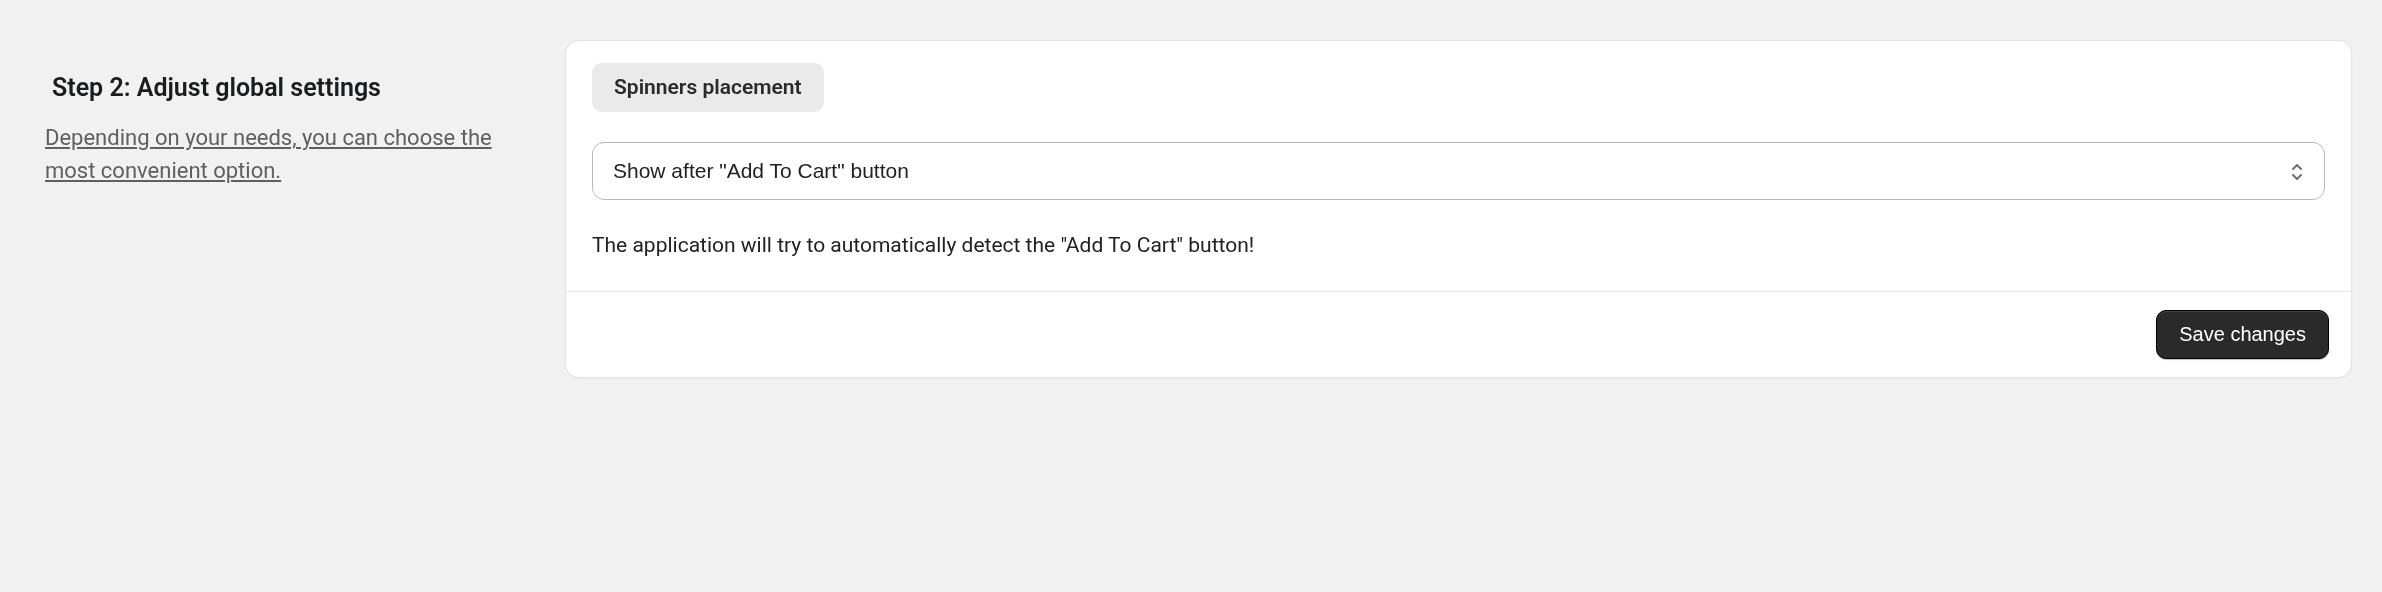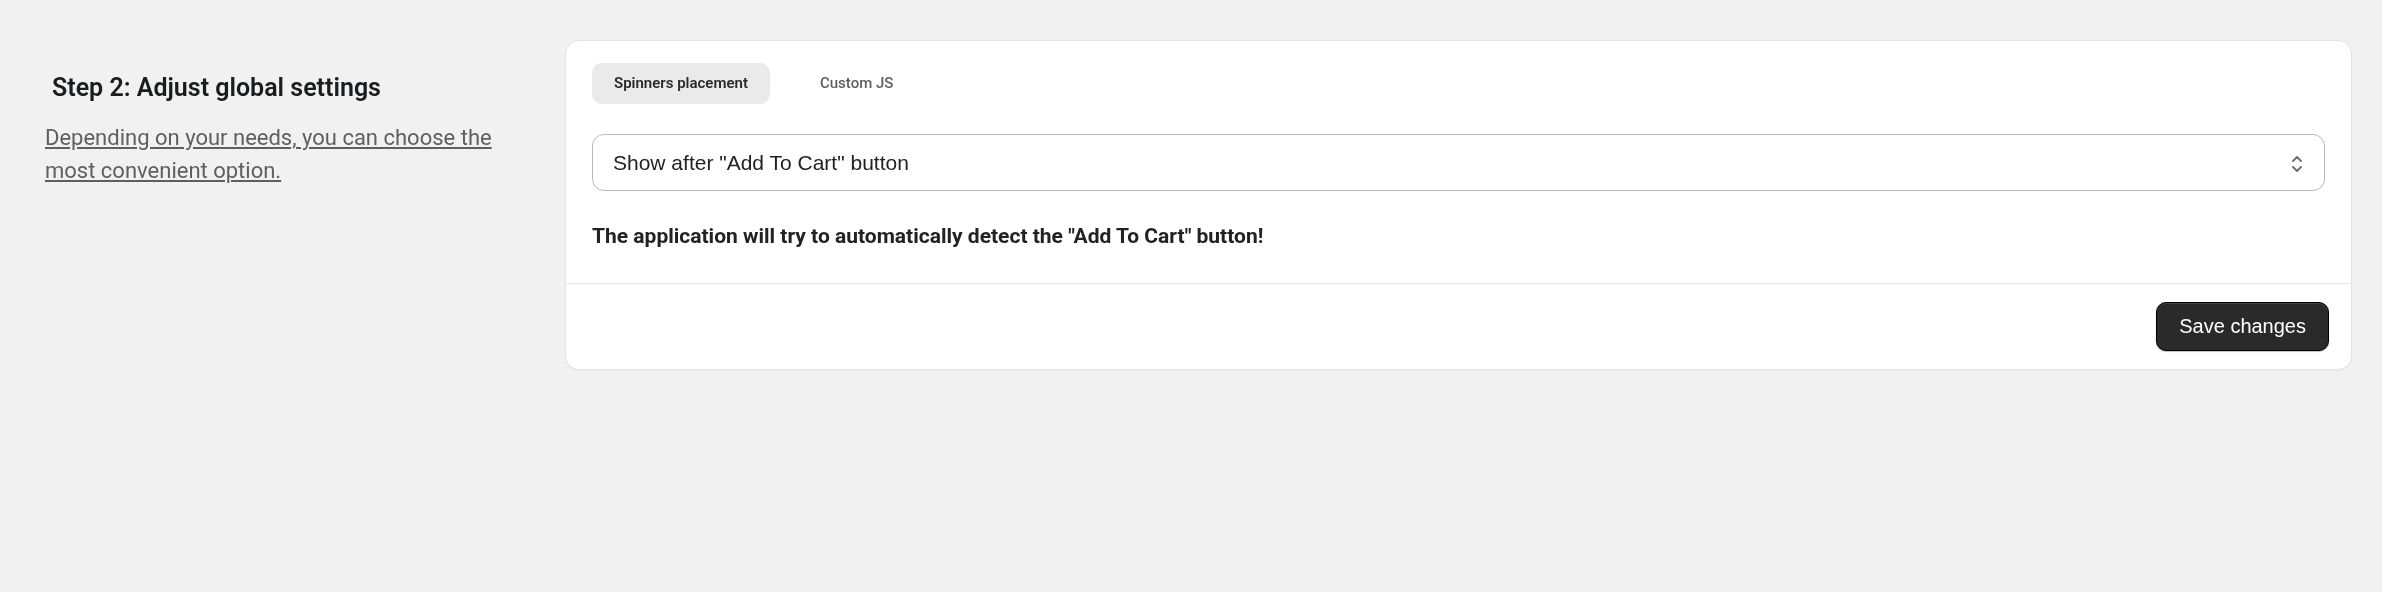--- a/index.html
+++ b/index.html
@@ -45,21 +45,21 @@
   .card-body {
     padding: 22px 26px 30px 26px;
   }
   .tabs {
     display: flex;
     gap: 28px;
     align-items: center;
     margin-bottom: 30px;
   }
   .tab {
-    font-size: 15px;
+    font-size: 21px;
     font-weight: 500;
     color: #5e5e5e;
     padding: 10px 22px;
     border-radius: 10px;
     cursor: pointer;
     user-select: none;
   }
   .tab.active {
     background: #eaeaea;
     color: #2a2a2a;
@@ -96,21 +96,21 @@
     height: 22px;
     pointer-events: none;
     color: #6d7175;
   }
   .note {
     margin-top: 30px;
     font-size: 21px;
     line-height: 1.5;
     color: #202223;
   }
-  .note strong { font-weight: 700; }
+  .note strong { font-weight: 400; }
   .card-footer {
     border-top: 1px solid #e4e5e7;
     padding: 18px 22px;
     display: flex;
     justify-content: flex-end;
   }
   .save-btn {
     background: #2a2a2a;
     color: #ffffff;
     font-size: 20px;
@@ -129,21 +129,20 @@
 <div class="page">
   <div class="left-col">
     <div class="left-title">Step 2: Adjust global settings</div>
     <div class="left-desc">Depending on your needs, you can choose the most convenient option.</div>
   </div>
 
   <div class="card">
     <div class="card-body">
       <div class="tabs">
         <div class="tab active">Spinners placement</div>
-        <div class="tab">Custom JS</div>
       </div>
 
       <div class="select-wrap">
         <select class="select">
           <option>Show after "Add To Cart" button</option>
         </select>
         <span class="select-caret">
           <svg viewBox="0 0 12 18" width="12" height="18" fill="none" stroke="currentColor" stroke-width="2" stroke-linecap="round" stroke-linejoin="round">
             <polyline points="2,6 6,2 10,6"></polyline>
             <polyline points="2,12 6,16 10,12"></polyline>

